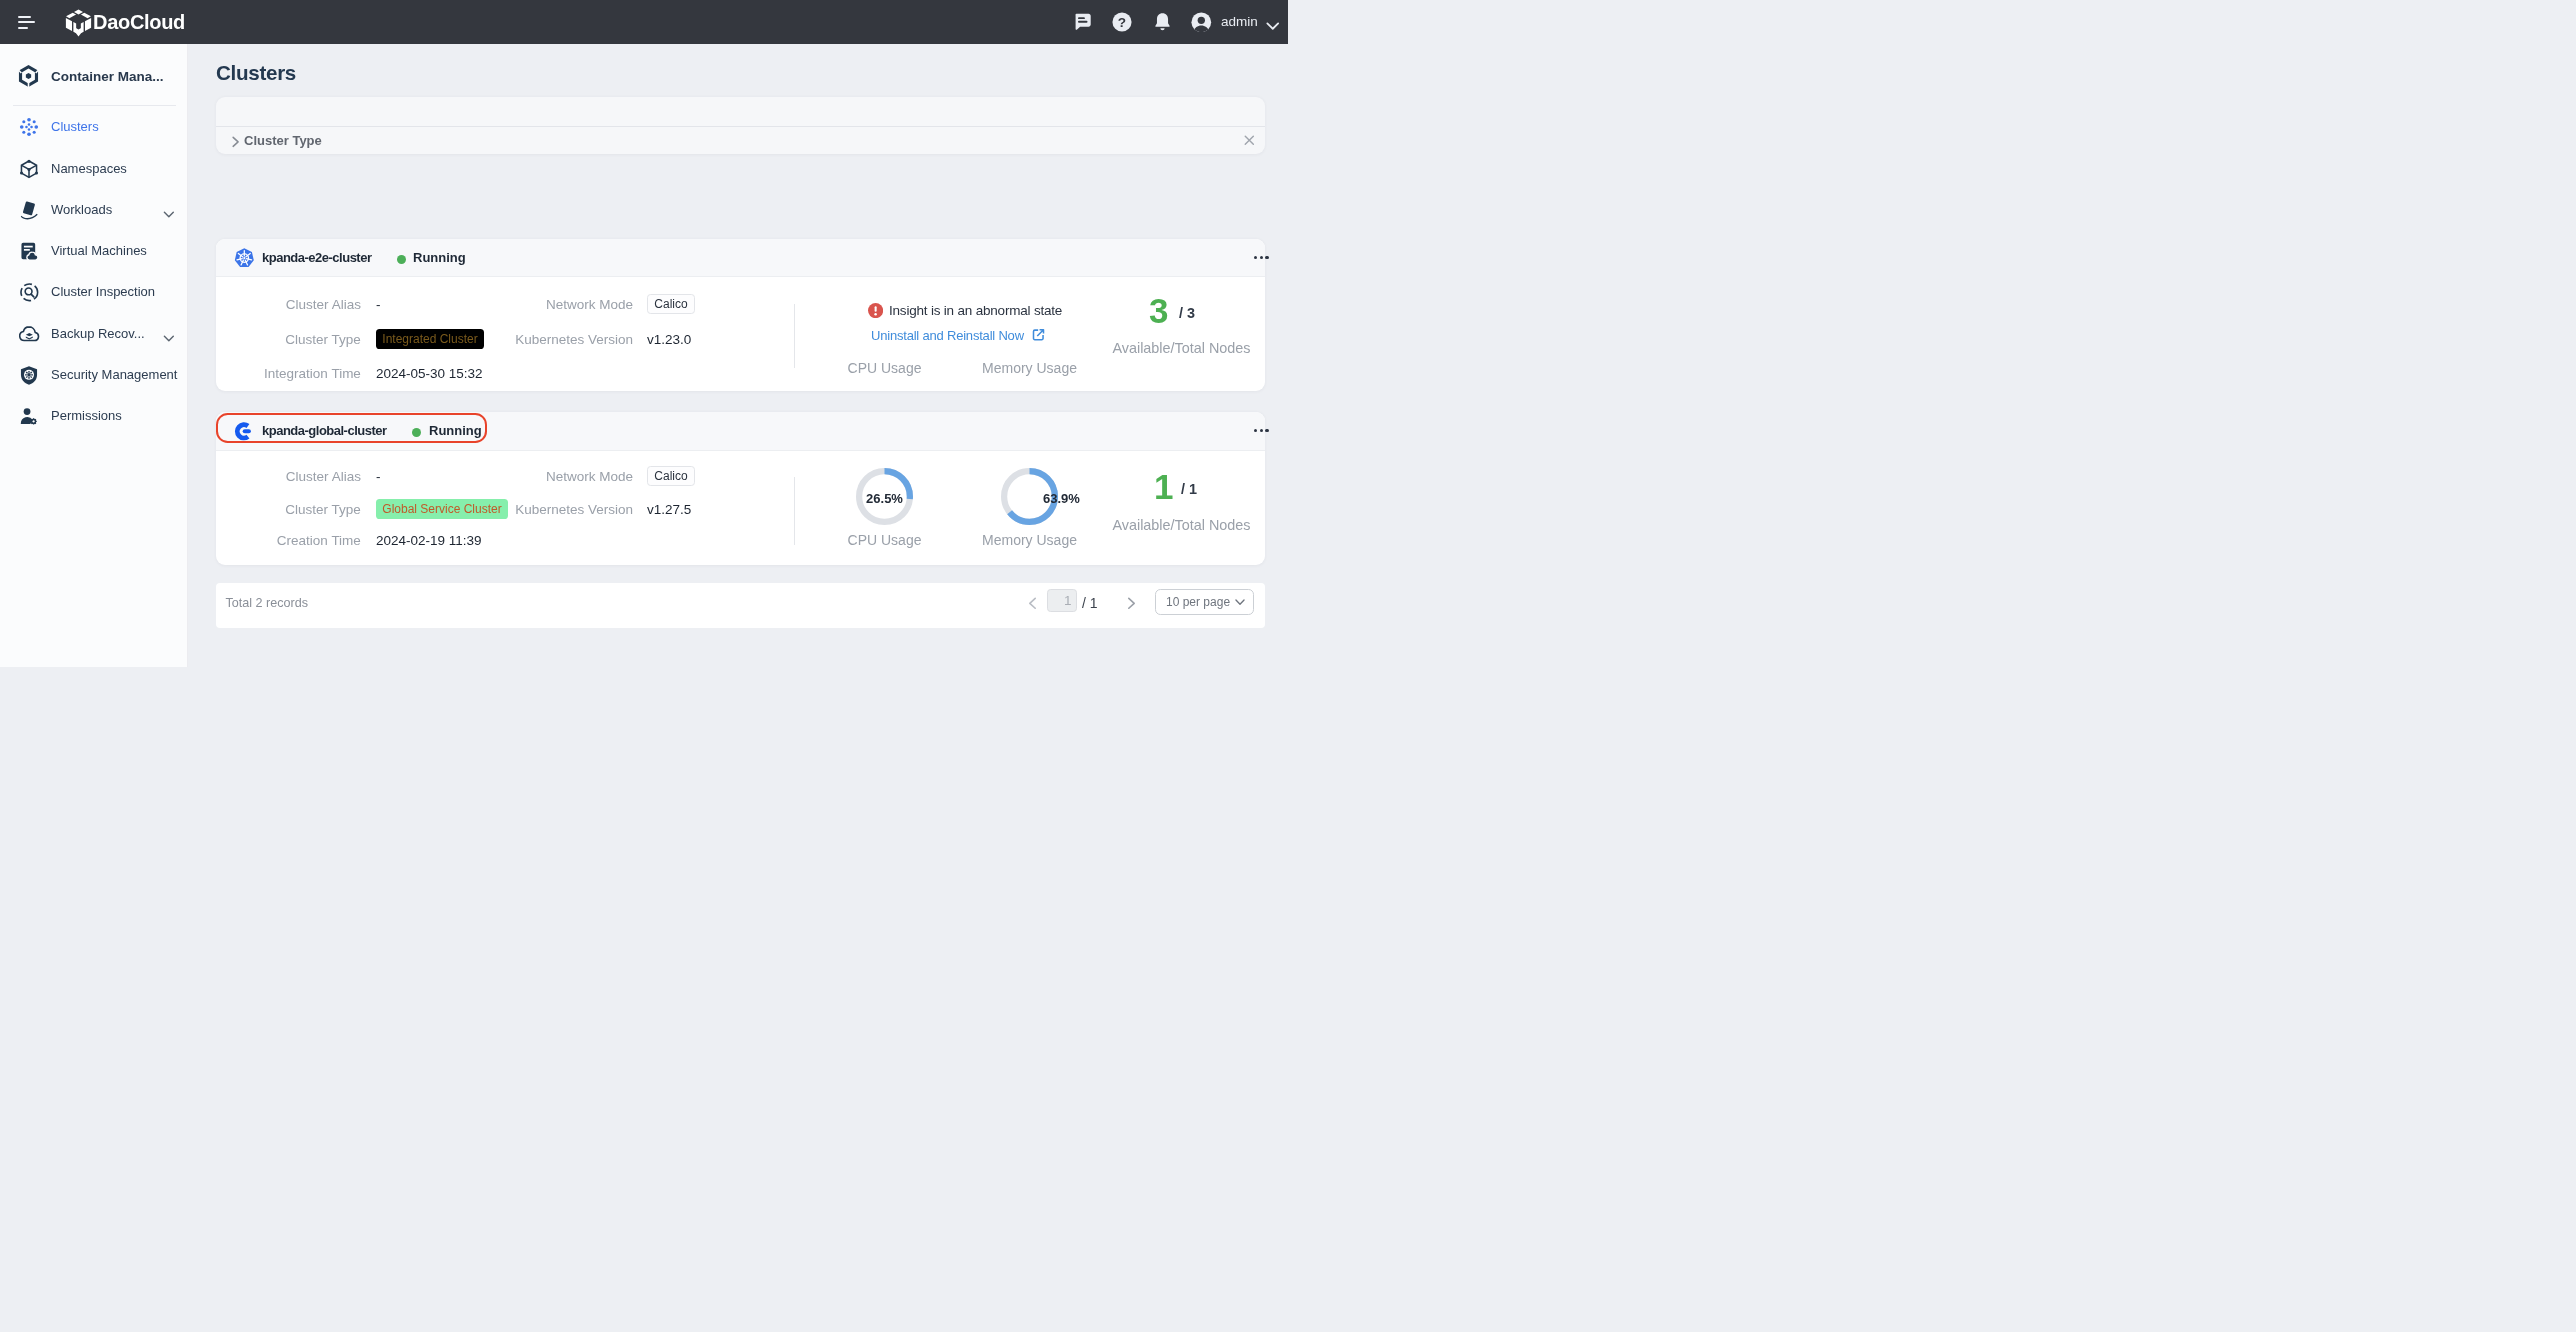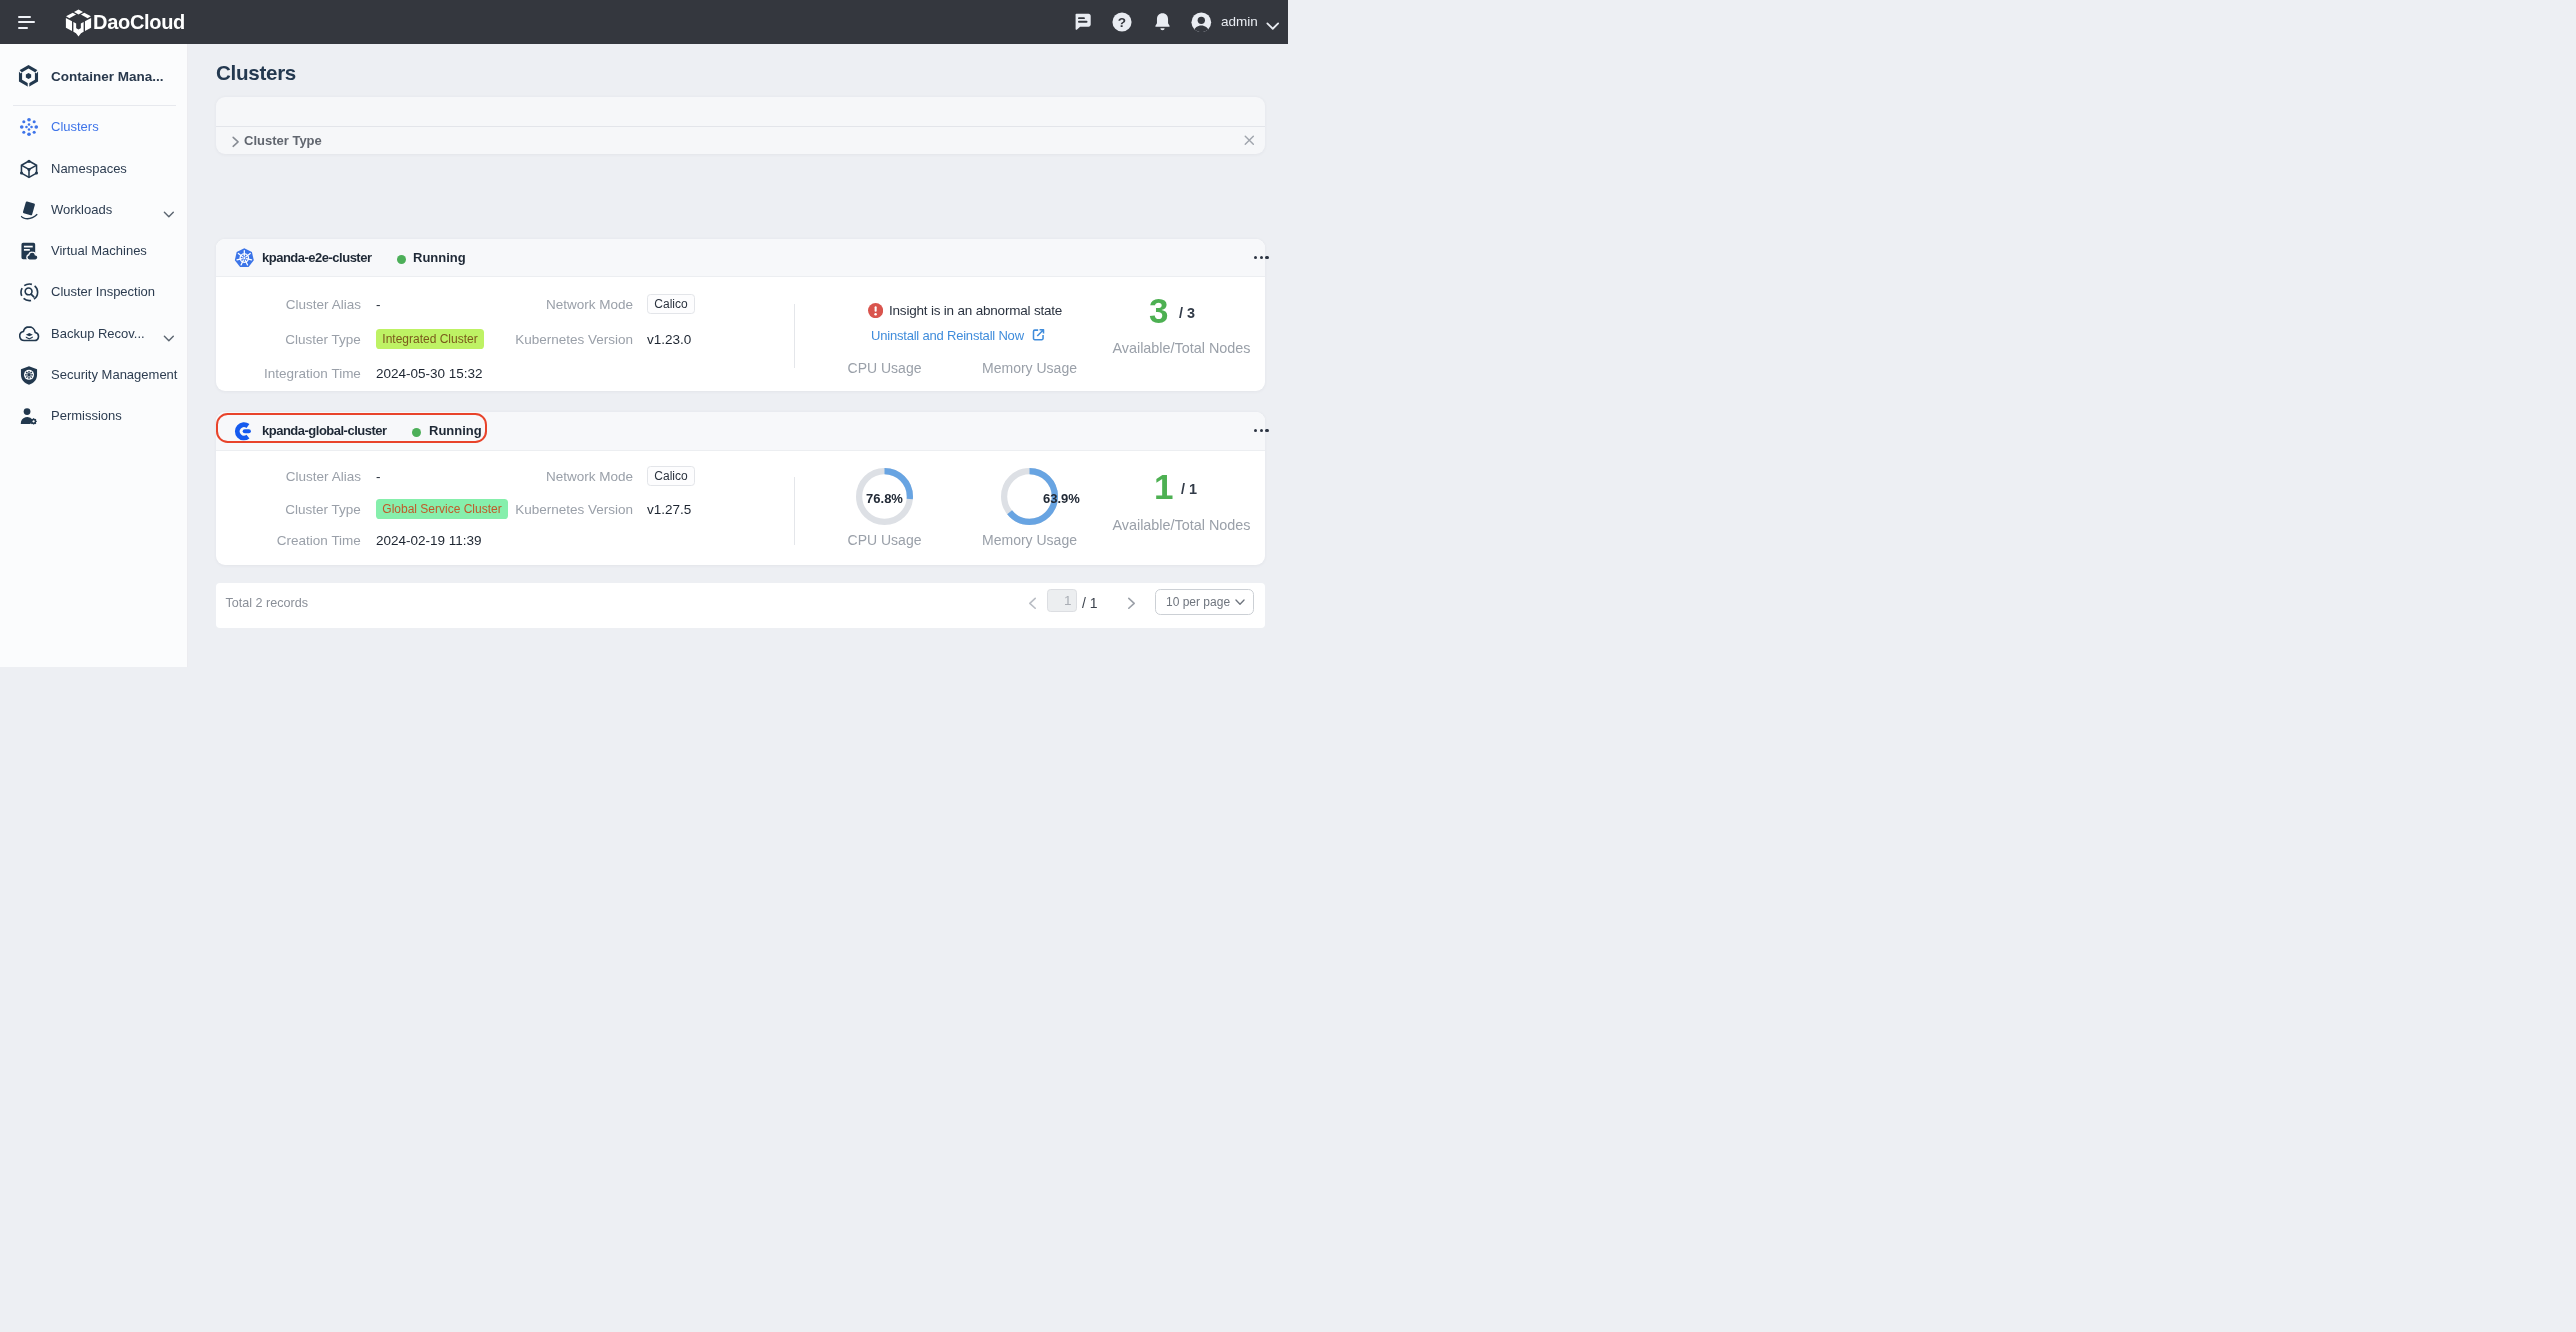--- a/index.html
+++ b/index.html
@@ -42,21 +42,21 @@
 .ccard2 { top:373px; height:153px; }
 .chead { position:absolute; left:0; top:0; width:1049px; height:38px; background:#f7f8fa; border-radius:9px 9px 0 0; border-bottom:0.9px solid #eceef1; }
 .cicon { position:absolute; left:18px; top:9px; }
 .cname { position:absolute; left:46px; top:11.2px; font-size:13px; font-weight:bold; color:#1e2835; letter-spacing:-0.5px; }
 .cdot { position:absolute; width:9.4px; height:9.4px; border-radius:50%; background:#4caf58; top:15.7px; }
 .crun { position:absolute; top:11.2px; font-size:13px; font-weight:bold; color:#1e2835; }
 .cdots { position:absolute; left:1038px; top:17px; width:27px; display:flex; gap:2.3px; } .cdots i { width:3.4px; height:3.4px; border-radius:50%; background:#2c3442; }
 .lab { position:absolute; text-align:right; font-size:13.5px; color:#9aa0a9; width:144px; white-space:nowrap; }
 .val { position:absolute; font-size:13.5px; color:#1d2531; }
 .badge { position:absolute; height:20px; line-height:20px; border-radius:3.6px; padding:0 6.3px; font-size:12px; white-space:nowrap; }
-.b-tan { background:#bef264; color:#7a5a1c;text-align:right; }
+.b-tan { background:#000000; color:#7a5a1c;text-align:right; }
 .b-org { background:#86efac; color:#c05a2a; }
 .b-cal { background:#fdfdfe; color:#2a323e; border:0.9px solid #e3e5e9; line-height:18px; }
 .vdiv { position:absolute; left:578px; width:0.9px; background:#e4e6ea; }
 .grayl { color:#9aa0a9; font-size:14px; position:absolute; }
 .bignum { position:absolute; font-size:35px; font-weight:bold; color:#4db052; }
 .slash { position:absolute; font-size:14.4px; font-weight:bold; color:#323b48; }
 .warnrow { position:absolute; font-size:13.5px; color:#2b3340; letter-spacing:-0.2px; white-space:nowrap; }
 .linkrow { position:absolute; font-size:13px; color:#3f8cdb; letter-spacing:-0.2px; white-space:nowrap; }
 .donutpct { position:absolute; width:57px; text-align:center; font-size:13px; font-weight:bold; color:#222a36; }
 .redbox { position:absolute; left:28px; top:374px; width:271px; height:30px; border:2.7px solid #e8432a; border-radius:11.7px; z-index:25; }
@@ -308,21 +308,21 @@
     <div class="badge b-org" style="left:160px;top:87px;">Global Service Cluster</div>
     <div class="lab" style="left:273px;top:90px;">Kubernetes Version</div>
     <div class="val" style="left:431px;top:90px;">v1.27.5</div>
     <div class="lab" style="left:0.9px;top:121px;">Creation Time</div>
     <div class="val" style="left:160px;top:121px;">2024-02-19 11:39</div>
     <div class="vdiv" style="top:65px;height:68px;"></div>
     <svg style="position:absolute;left:640px;top:56px;" width="57" height="57" viewBox="0 0 64 64">
         <circle cx="32" cy="32" r="28.5" fill="none" stroke="#dde0e5" stroke-width="7"></circle>
         <circle cx="32" cy="32" r="28.5" fill="none" stroke="#68a4e2" stroke-width="7" stroke-dasharray="47.45 179.1" transform="rotate(-90 32 32)"></circle>
       </svg>
-    <div class="donutpct" style="left:640px;top:79px;">76.8%</div>
+    <div class="donutpct" style="left:640px;top:79px;">26.5%</div>
     <svg style="position:absolute;left:785px;top:56px;" width="57" height="57" viewBox="0 0 64 64">
         <circle cx="32" cy="32" r="28.5" fill="none" stroke="#dde0e5" stroke-width="7"></circle>
         <circle cx="32" cy="32" r="28.5" fill="none" stroke="#68a4e2" stroke-width="7" stroke-dasharray="114.4 179.1" transform="rotate(-90 32 32)"></circle>
       </svg>
     <div class="donutpct" style="left:785px;top:79px;padding-left:42px;">63.9%</div>
     <div class="grayl" style="left:623px;top:120px;width:91px;text-align:center;">CPU Usage</div>
     <div class="grayl" style="left:759px;top:120px;width:109px;text-align:center;">Memory Usage</div>
     <div class="bignum" style="left:938px;top:55px;">1</div>
     <div class="slash" style="left:965px;top:69px;">/ 1</div>
     <div class="grayl" style="left:885px;top:105px;width:161px;text-align:center;font-size:14.4px;">Available/Total Nodes</div>

